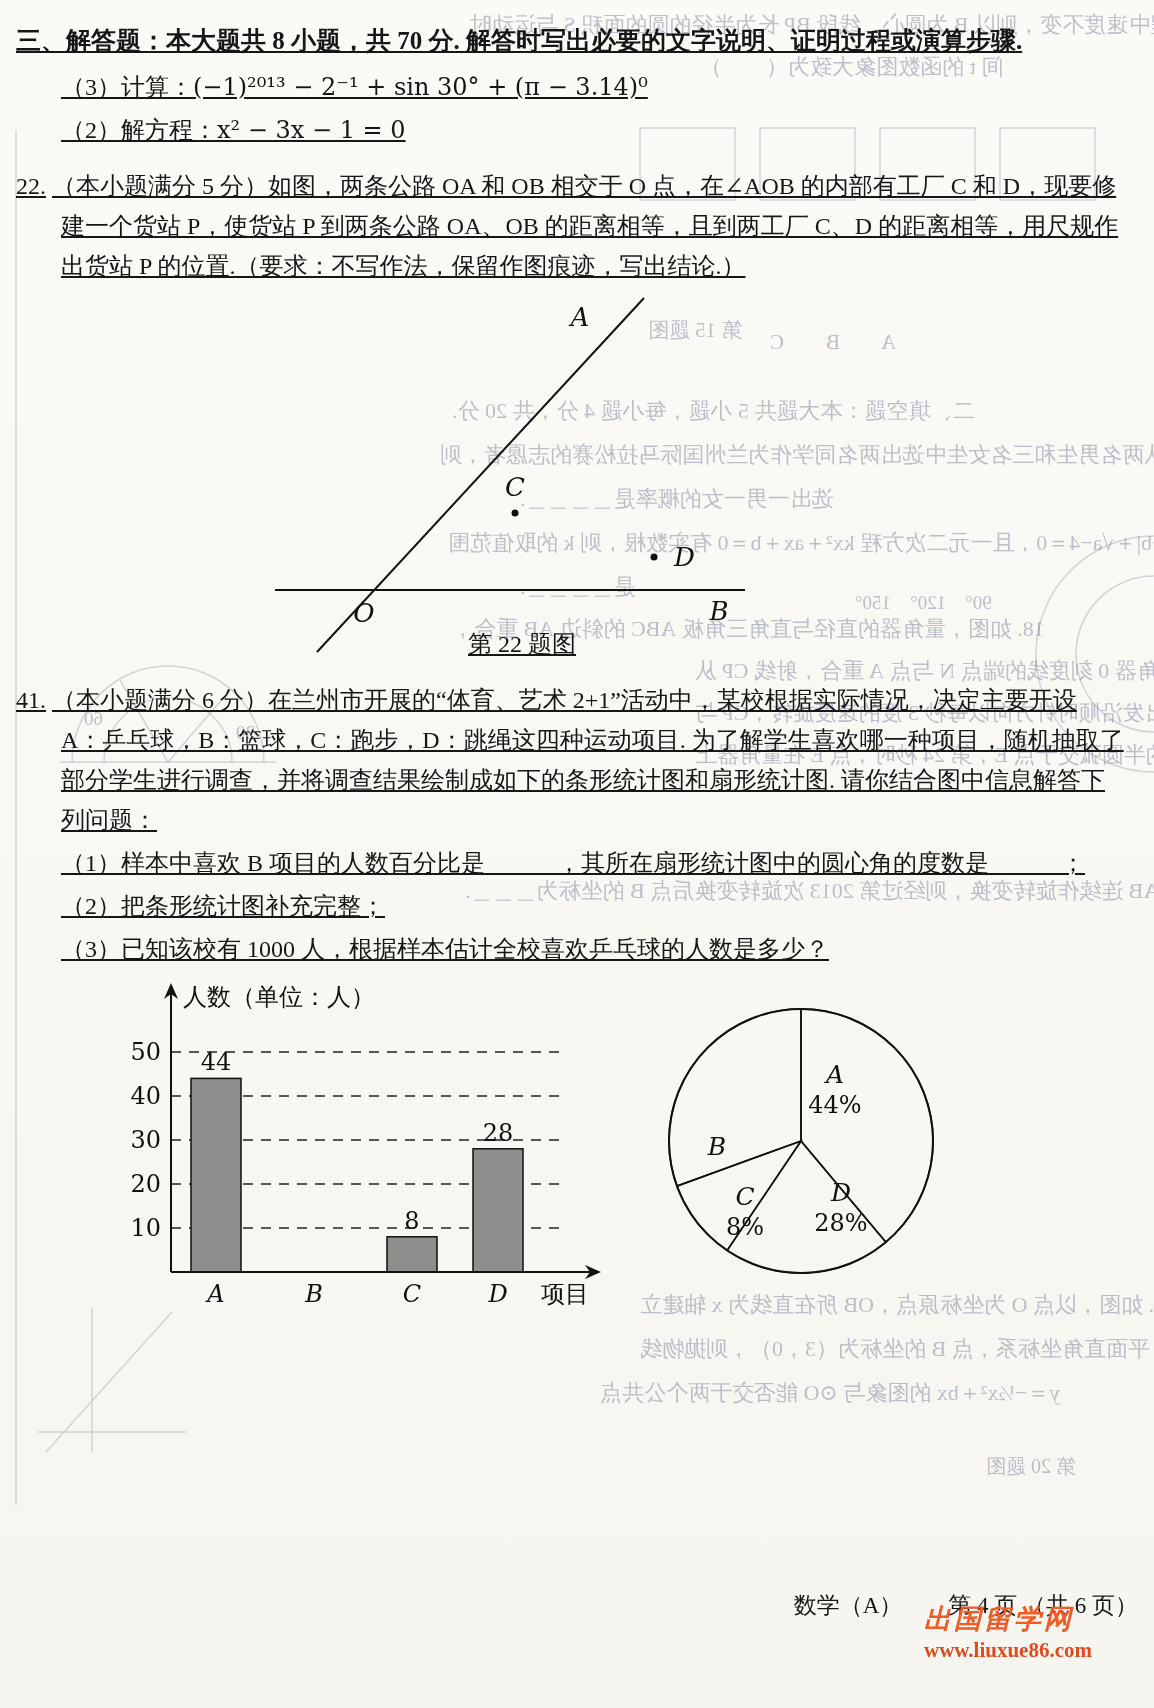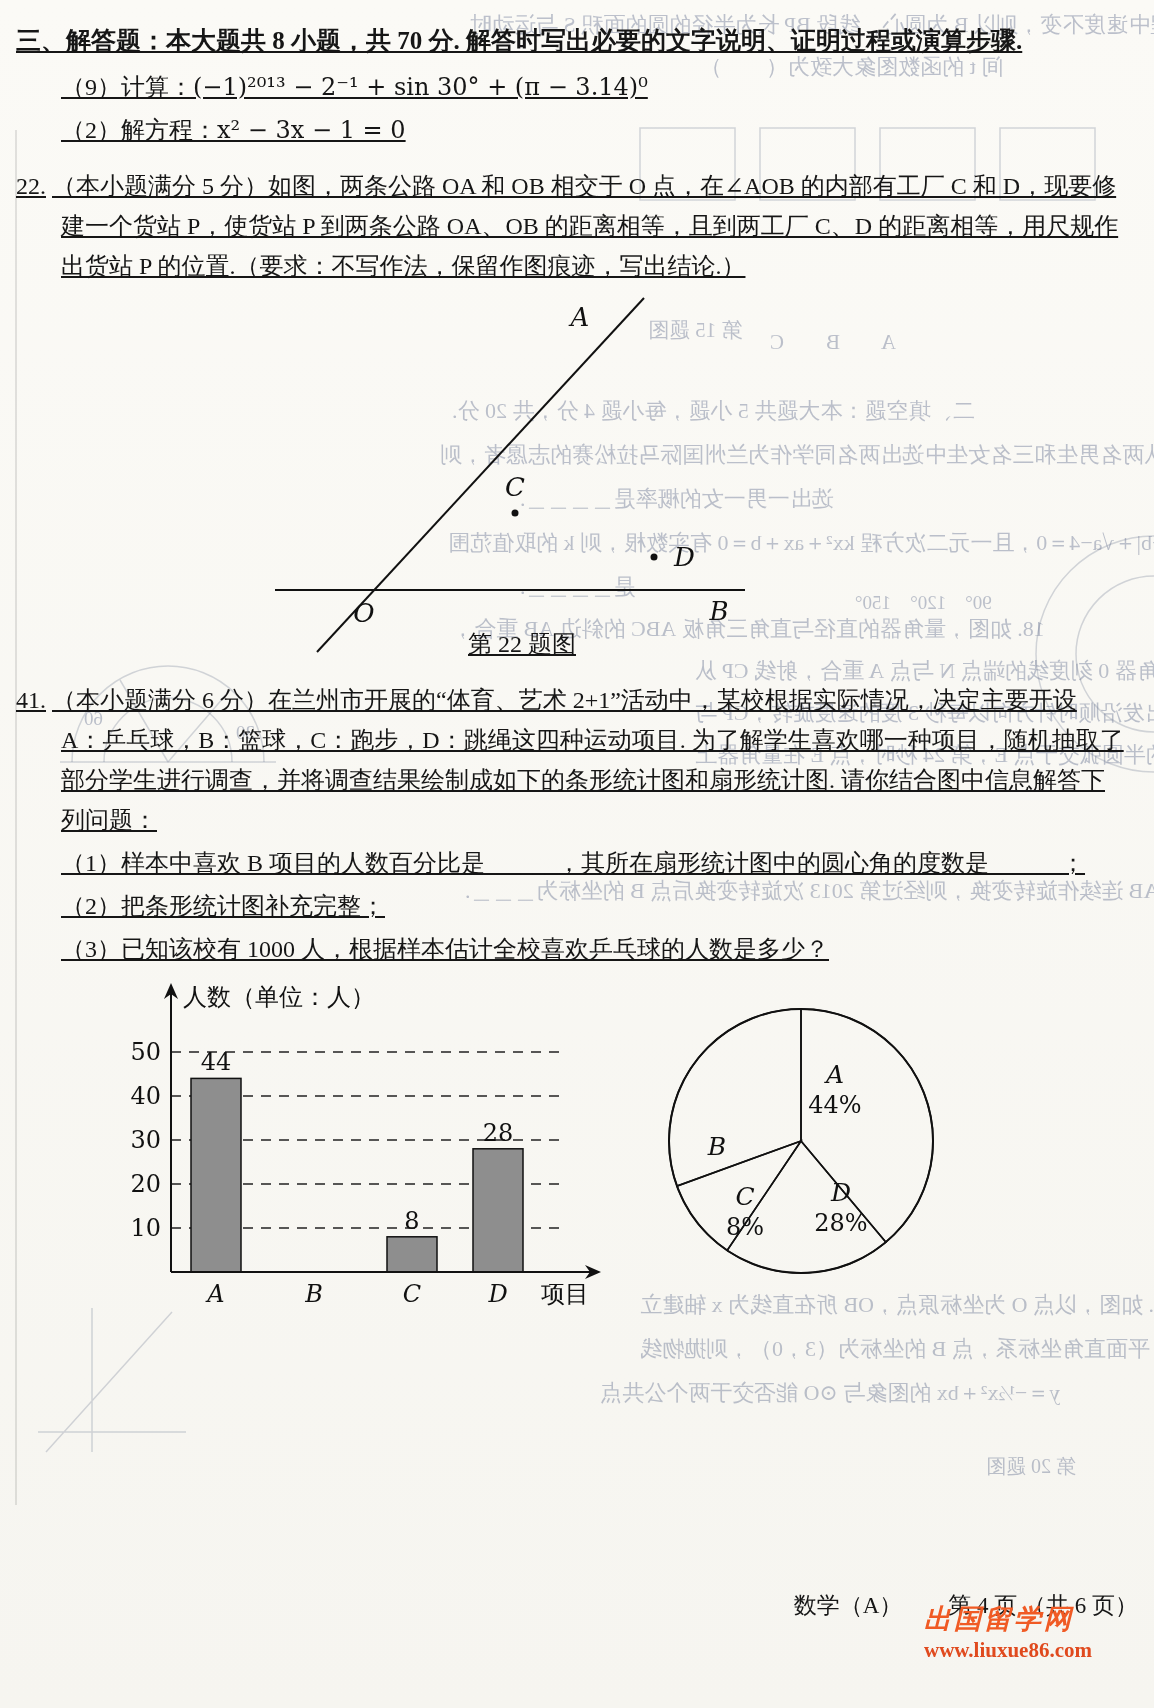--- a/index.html
+++ b/index.html
@@ -78,21 +78,21 @@
       <span class="bleed-text" style="left: 640px; top: 1336px; font-size: 22px;">平面直角坐标系，点 B 的坐标为（3，0），则抛物线</span>
       <span class="bleed-text" style="left: 600px; top: 1380px; font-size: 22px;">y＝−½x²＋bx 的图象与 ⊙O 能否交于两个公共点</span>
       <span class="bleed-text" style="left: 986px; top: 1454px; font-size: 20px;">第 20 题图</span>
     </div>
 
   <div class="content">
 
     <p class="section-header">三、解答题：本大题共 8 小题，共 70 分. 解答时写出必要的文字说明、证明过程或演算步骤.</p>
 
     <div class="problem">
-      <p class="part"><span>（9）计算：</span><span class="math">(−1)²⁰¹³ − 2⁻¹ + sin 30° + (π − 3.14)⁰</span></p>
+      <p class="part"><span>（3）计算：</span><span class="math">(−1)²⁰¹³ − 2⁻¹ + sin 30° + (π − 3.14)⁰</span></p>
       <p class="part"><span>（2）解方程：</span><span class="math">x² − 3x − 1 = 0</span></p>
     </div>
 
     <div class="problem">
       <p class="hang"><span class="pnum">22.</span><span>（本小题满分 5 分）如图，两条公路 OA 和 OB 相交于 O 点，在∠AOB 的内部有工厂 C 和 D，现要修建一个货站 P，使货站 P 到两条公路 OA、OB 的距离相等，且到两工厂 C、D 的距离相等，用尺规作出货站 P 的位置.（要求：不写作法，保留作图痕迹，写出结论.）</span></p>
 
       <div class="fig22-wrap">
         <svg width="500" height="368" viewBox="0 0 500 368" font-family="'DejaVu Serif','Liberation Serif',serif">
           <line x1="45" y1="362" x2="372" y2="8" stroke="#111" stroke-width="2"></line>
           <line x1="3" y1="300" x2="473" y2="300" stroke="#111" stroke-width="2"></line>

